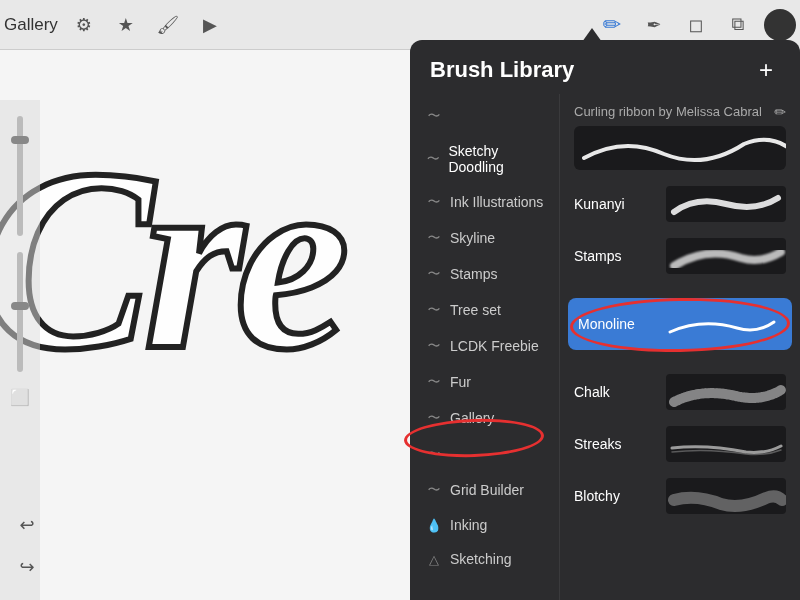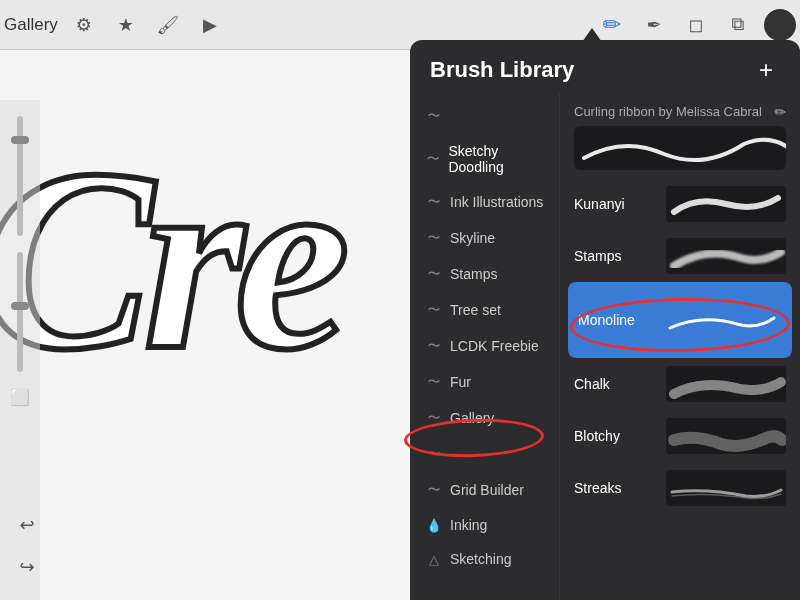--- a/index.html
+++ b/index.html
@@ -230,22 +230,22 @@
     .brush-item {
       display: flex;
       align-items: center;
       padding: 8px 14px;
       gap: 12px;
       cursor: pointer;
     }
     .brush-item.selected {
       background: #3a7bd5;
       border-radius: 8px;
-      margin: 0 8px;
-      padding: 20px 10px;
+      margin: 16px 8px;
+      padding: 8px 10px;
     }
     .brush-item-info {
       flex: 1;
       min-width: 0;
     }
     .brush-item-name {
       font-size: 14px;
       color: white;
       font-weight: 500;
     }
@@ -477,39 +477,39 @@
         </div>
         <div class="brush-item-preview" style="background:#1a1a1c;">
           <svg viewBox="0 0 120 36" width="120" height="36" xmlns="http://www.w3.org/2000/svg">
             <path d="M 8 28 Q 35 14 70 22 Q 95 28 115 16" stroke="#ccc" stroke-width="10" fill="none" stroke-linecap="round" opacity="0.6" stroke-dasharray="2 1"></path>
           </svg>
         </div>
       </div>
 
       <div class="brush-item">
         <div class="brush-item-info">
-          <div class="brush-item-name">Blotchy</div>
-        </div>
-        <div class="brush-item-preview" style="background:#1a1a1c;">
-          <svg viewBox="0 0 120 36" width="120" height="36" xmlns="http://www.w3.org/2000/svg">
-            <path d="M 8 22 Q 30 16 55 26 Q 75 32 100 20 Q 110 16 116 22" stroke="#aaa" stroke-width="12" fill="none" stroke-linecap="round" opacity="0.5"></path>
-          </svg>
-        </div>
-      </div>
-
-      <div class="brush-item">
-        <div class="brush-item-info">
           <div class="brush-item-name">Streaks</div>
         </div>
         <div class="brush-item-preview" style="background:#1a1a1c;">
           <svg viewBox="0 0 120 36" width="120" height="36" xmlns="http://www.w3.org/2000/svg">
             <path d="M 6 22 Q 40 18 80 26 Q 100 28 115 20" stroke="#bbb" stroke-width="3" fill="none" stroke-linecap="round" opacity="0.8"></path>
             <path d="M 6 26 Q 40 22 80 28 Q 100 30 115 24" stroke="#999" stroke-width="1.5" fill="none" stroke-linecap="round" opacity="0.5"></path>
           </svg>
         </div>
       </div>
+
+      <div class="brush-item">
+        <div class="brush-item-info">
+          <div class="brush-item-name">Blotchy</div>
+        </div>
+        <div class="brush-item-preview" style="background:#1a1a1c;">
+          <svg viewBox="0 0 120 36" width="120" height="36" xmlns="http://www.w3.org/2000/svg">
+            <path d="M 8 22 Q 30 16 55 26 Q 75 32 100 20 Q 110 16 116 22" stroke="#aaa" stroke-width="12" fill="none" stroke-linecap="round" opacity="0.5"></path>
+          </svg>
+        </div>
+      </div>
     </div>
   </div>
 </div>
 
 <div class="red-circle-monoline"></div>
 
 <div class="red-circle-calligraphy"></div>
 
 </body></html>

